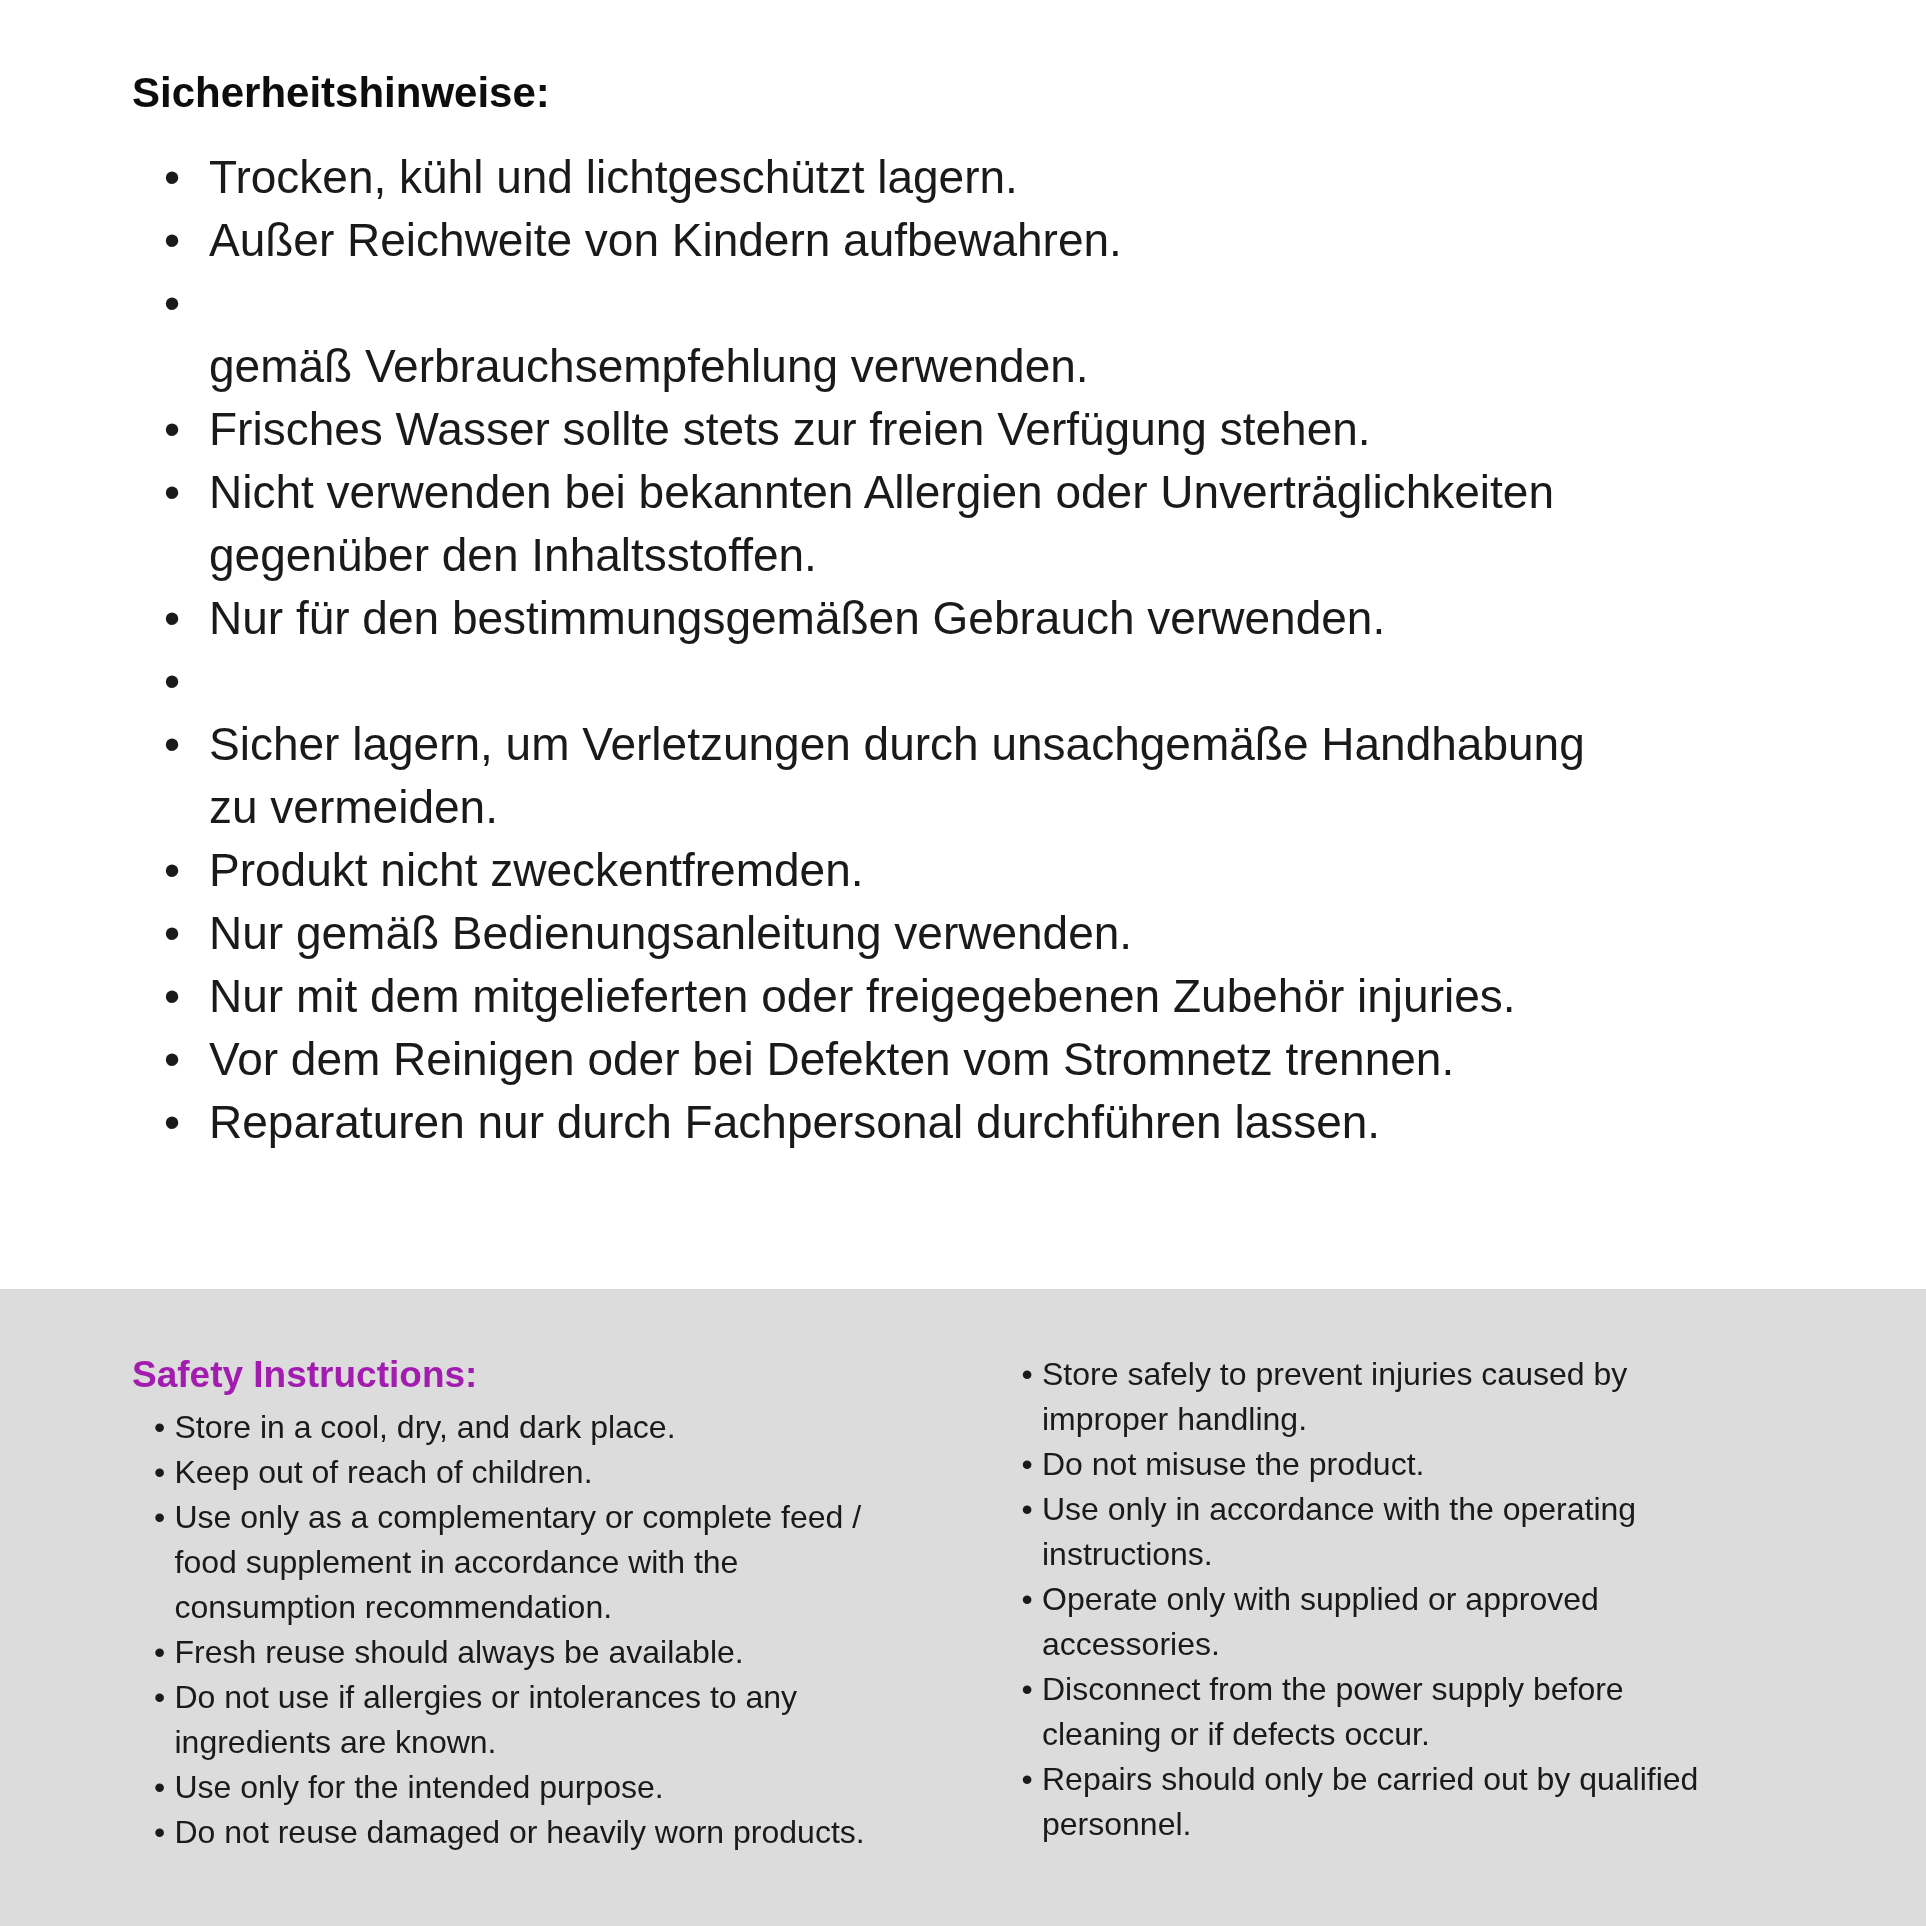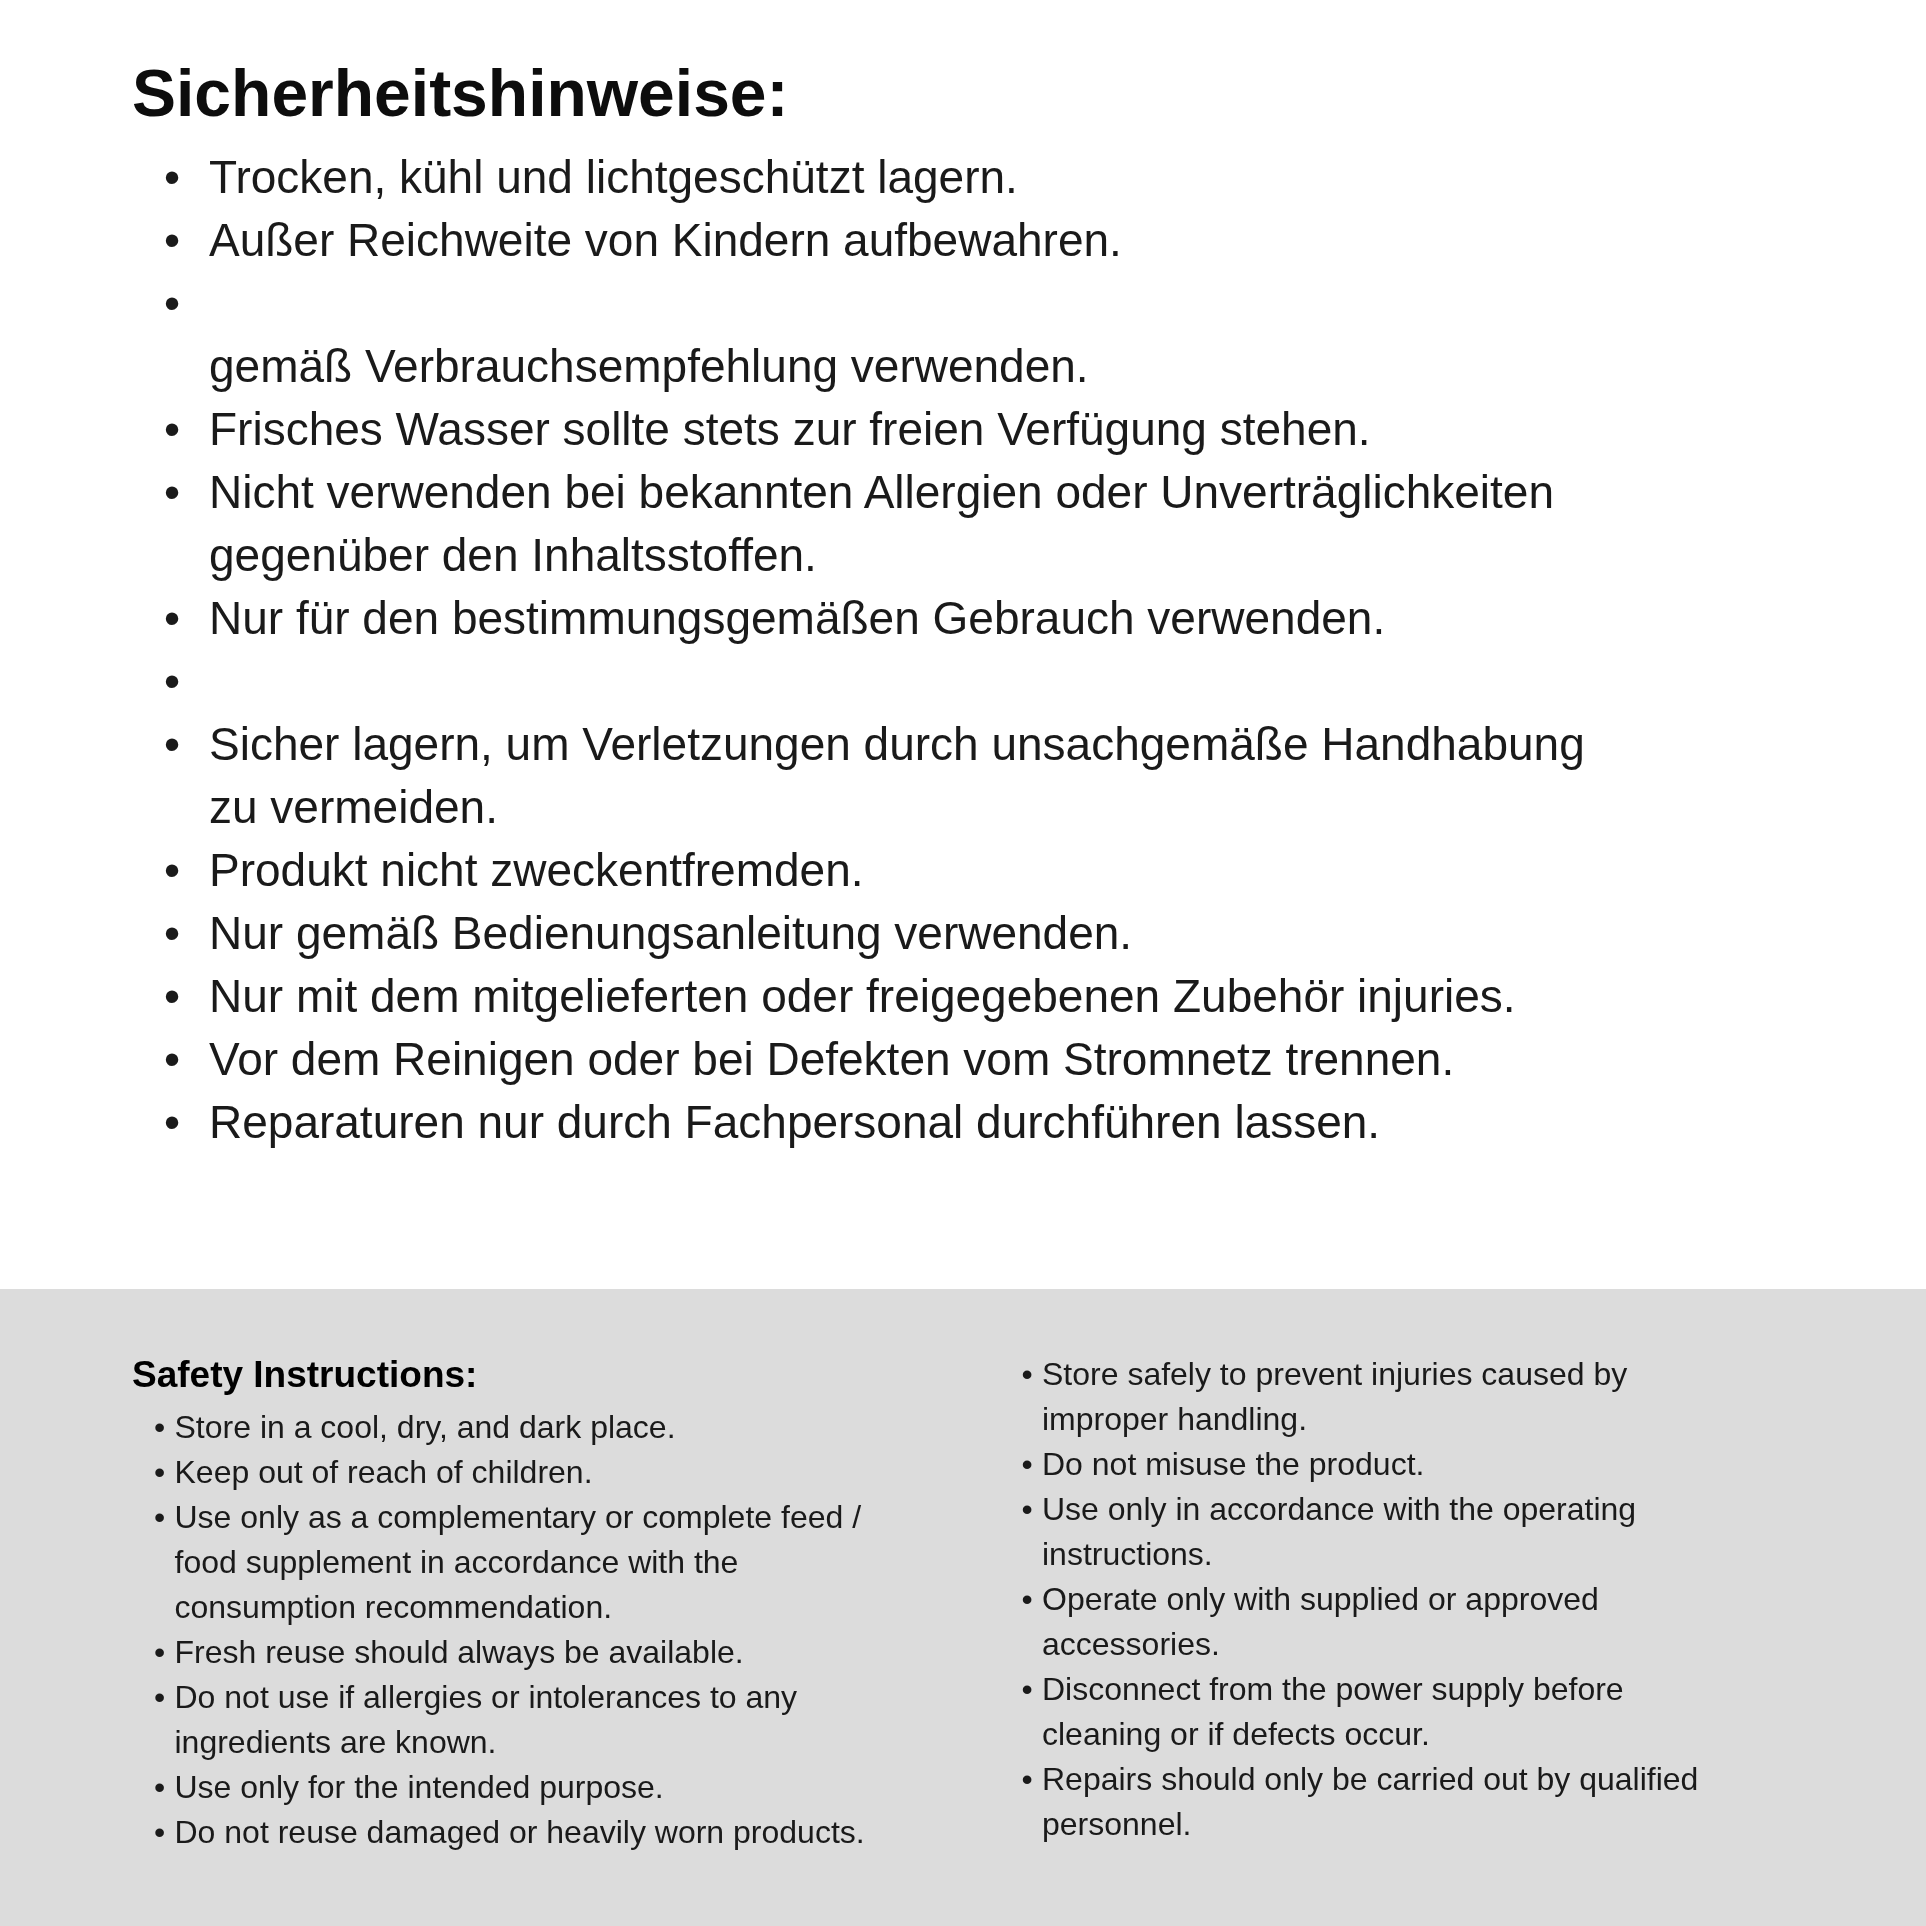--- a/index.html
+++ b/index.html
@@ -21,21 +21,21 @@
   
   .de-section {
     box-sizing: border-box;
     height: 1289px;
     padding: 64px 64px 0 132px;
     background: #ffffff;
     font-size: 46px;
     line-height: 63px;
   }
   .de-title {
-    font-size: 66px;
+    font-size: 42px;
     line-height: 58px;
     font-weight: 700;
     color: #0d0d0d;
     margin: 0;
   }
   .de-list {
     margin-top: 24.4px;
     margin-left: 32px;
   }
   .de-list .bullet {
@@ -59,21 +59,21 @@
     flex: 0 0 867px;
   }
   .en-right {
     margin-left: 22.5px;
     width: 828px;
   }
   .en-title {
     font-size: 37px;
     line-height: 45px;
     font-weight: 700;
-    color: #000000;
+    color: #a21caf;
     margin: 0;
   }
   .en-left .list {
     margin-top: 7.7px;
     margin-left: 22px;
   }
   .en-section .bullet {
     flex: 0 0 20.5px;
   }
   

